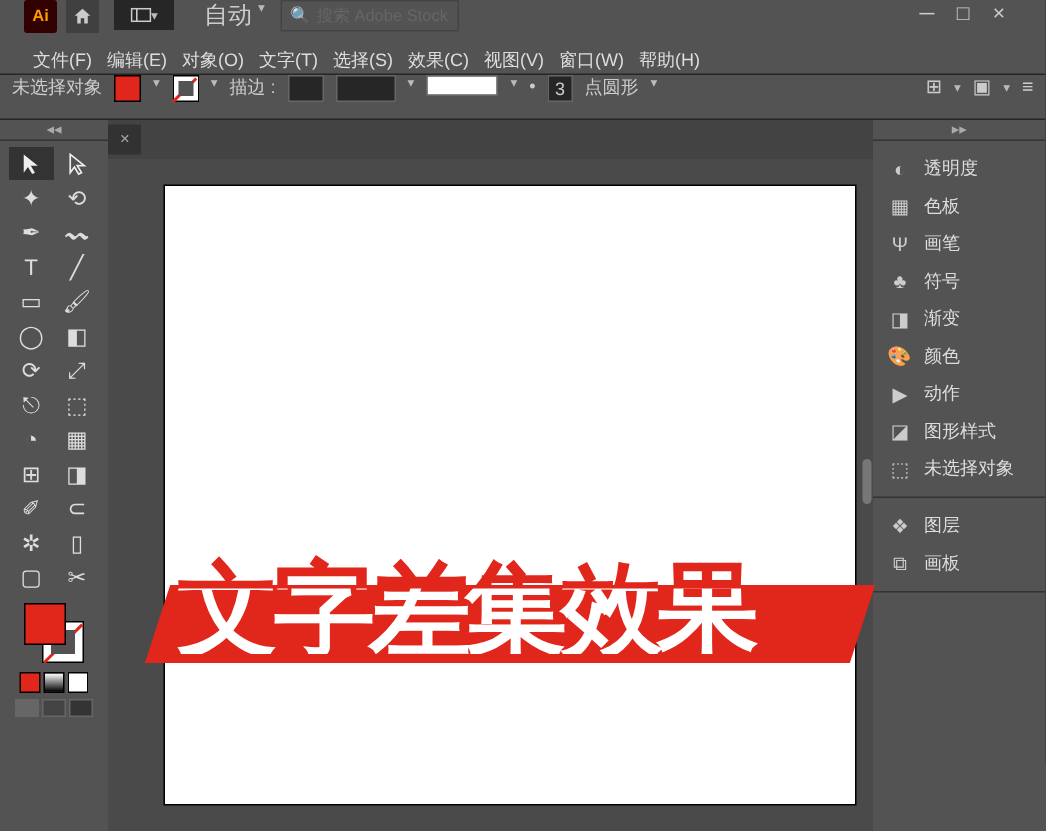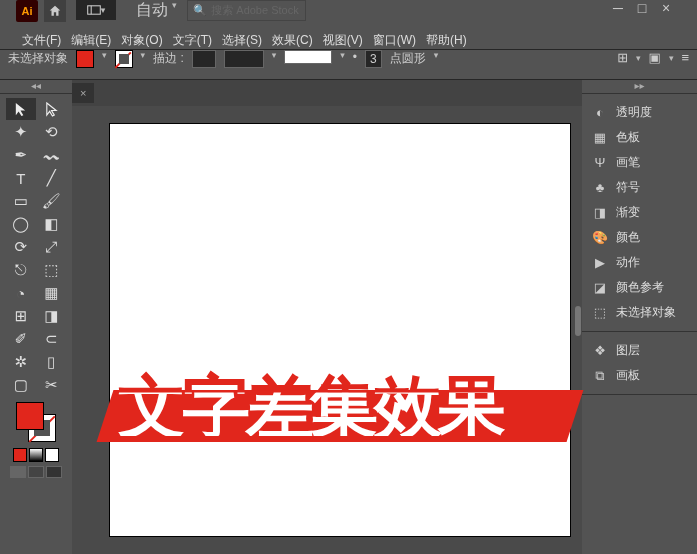--- a/index.html
+++ b/index.html
@@ -233,21 +233,21 @@
       <div class="rp-item">
           <div class="rp-icon">🎨</div>
           <span>颜色</span>
         </div>
       <div class="rp-item">
           <div class="rp-icon">▶</div>
           <span>动作</span>
         </div>
       <div class="rp-item">
           <div class="rp-icon">◪</div>
-          <span>颜色参考</span>
+          <span>图形样式</span>
         </div>
       <div class="rp-item">
           <div class="rp-icon">⬚</div>
           <span>未选择对象</span>
         </div>
     </div>
     <div class="rp-list">
       <div class="rp-item">
           <div class="rp-icon">❖</div>
           <span>图层</span>

